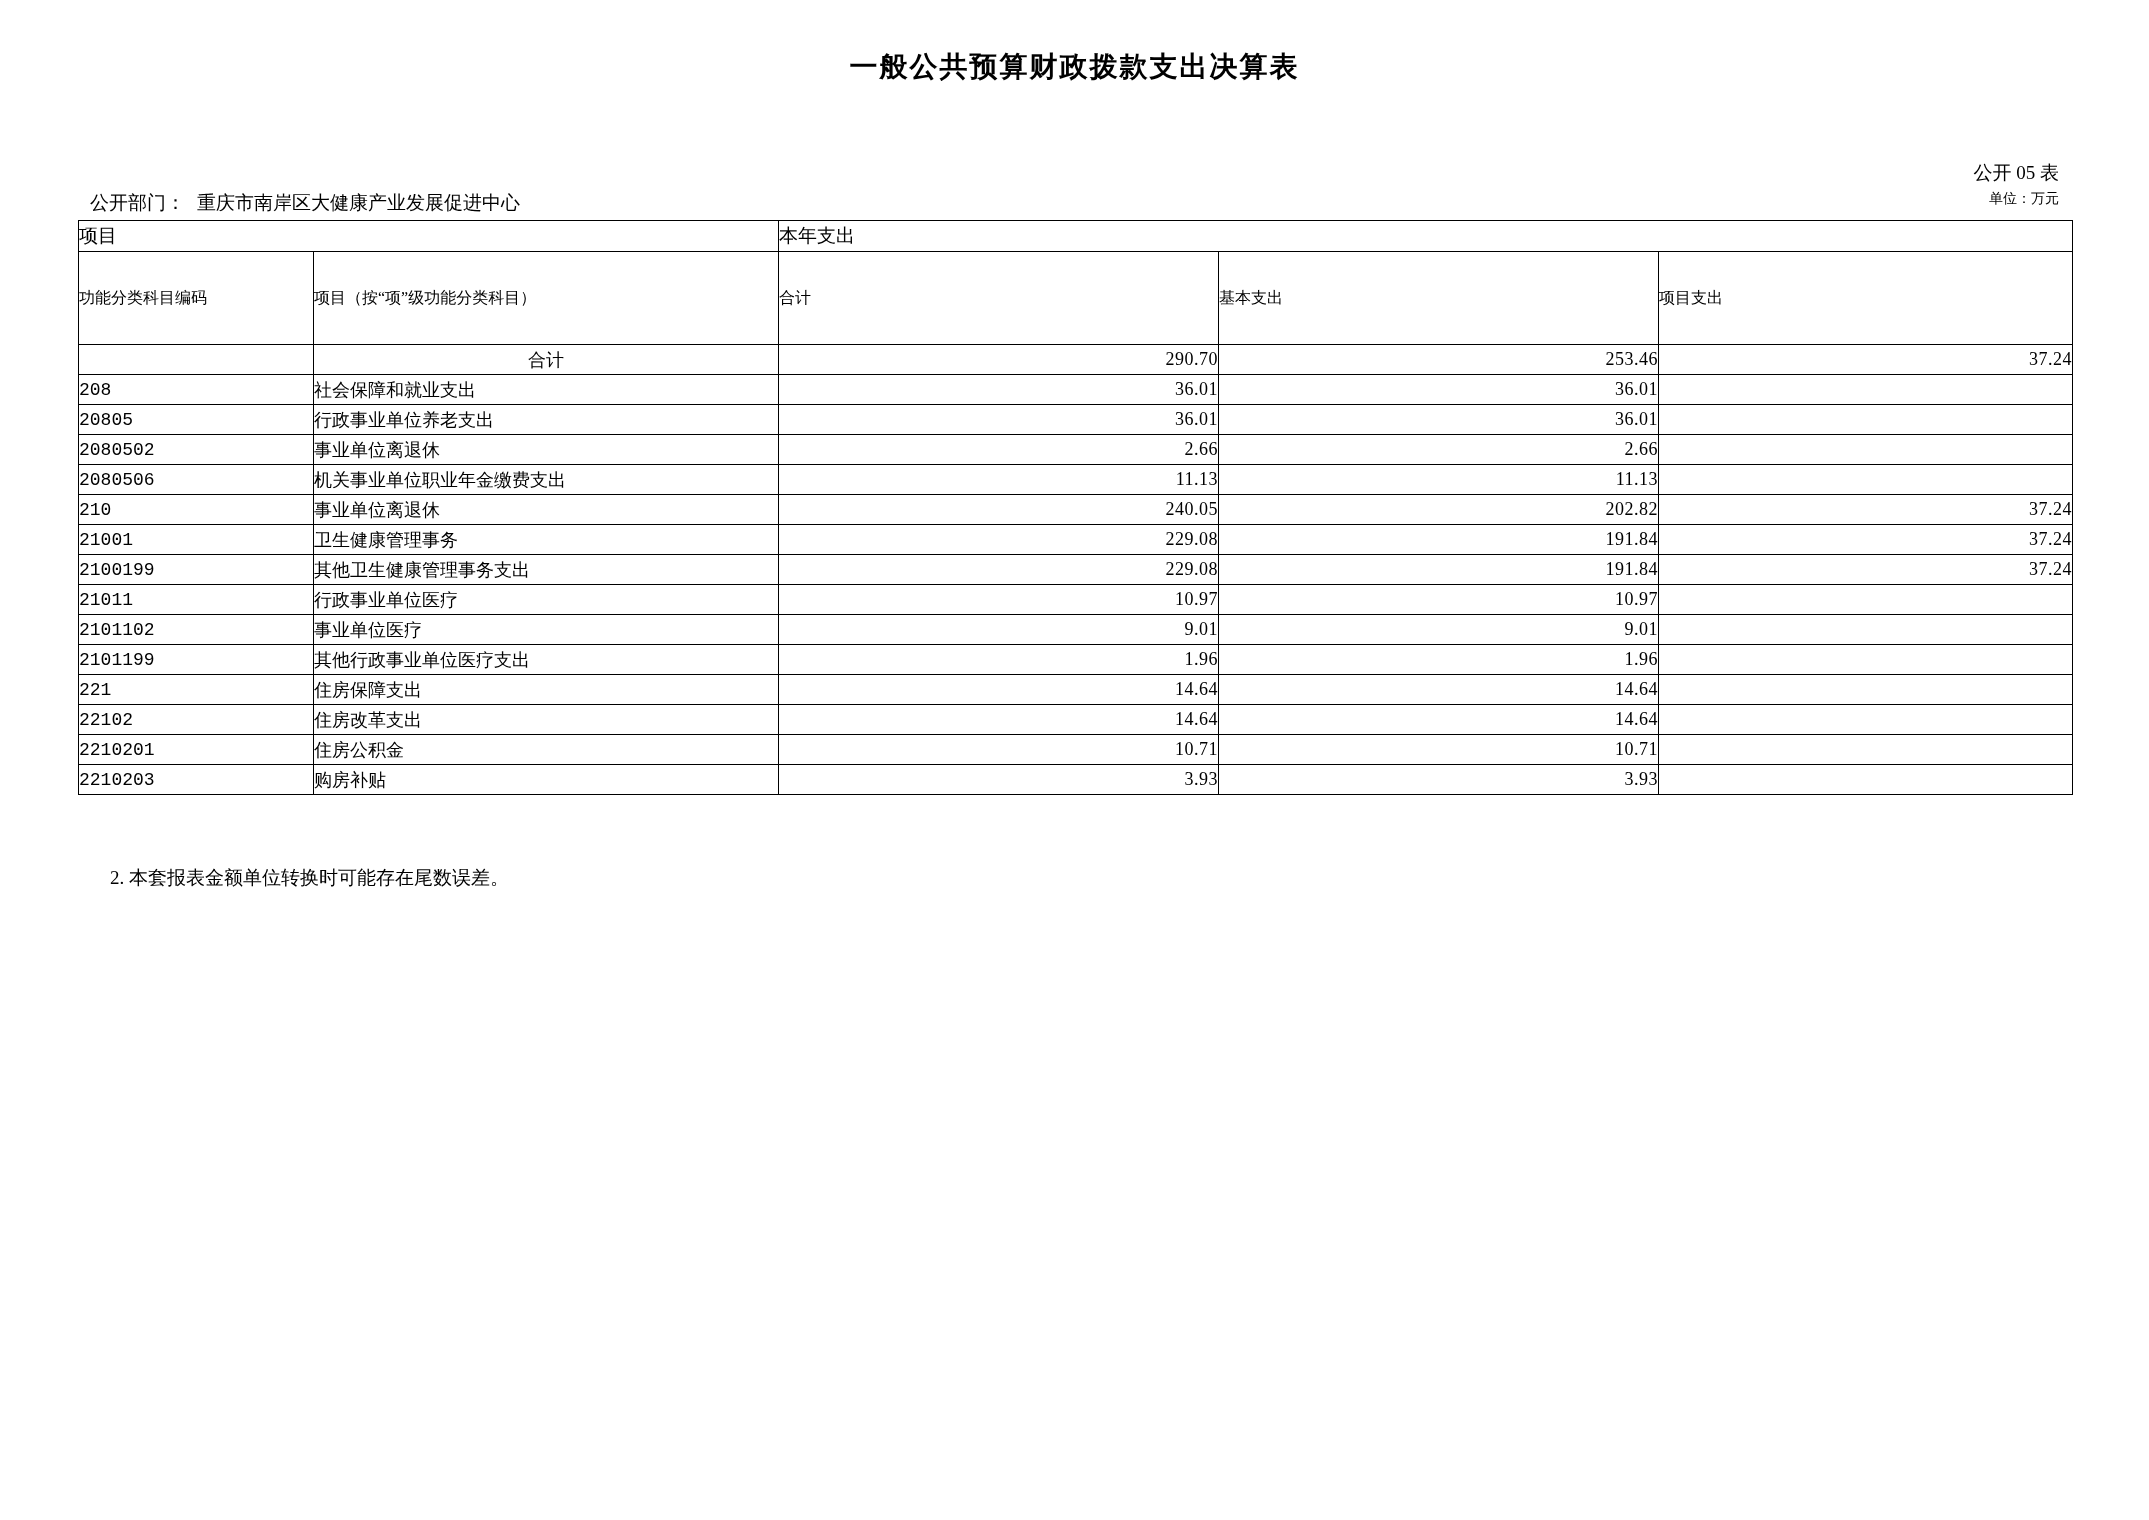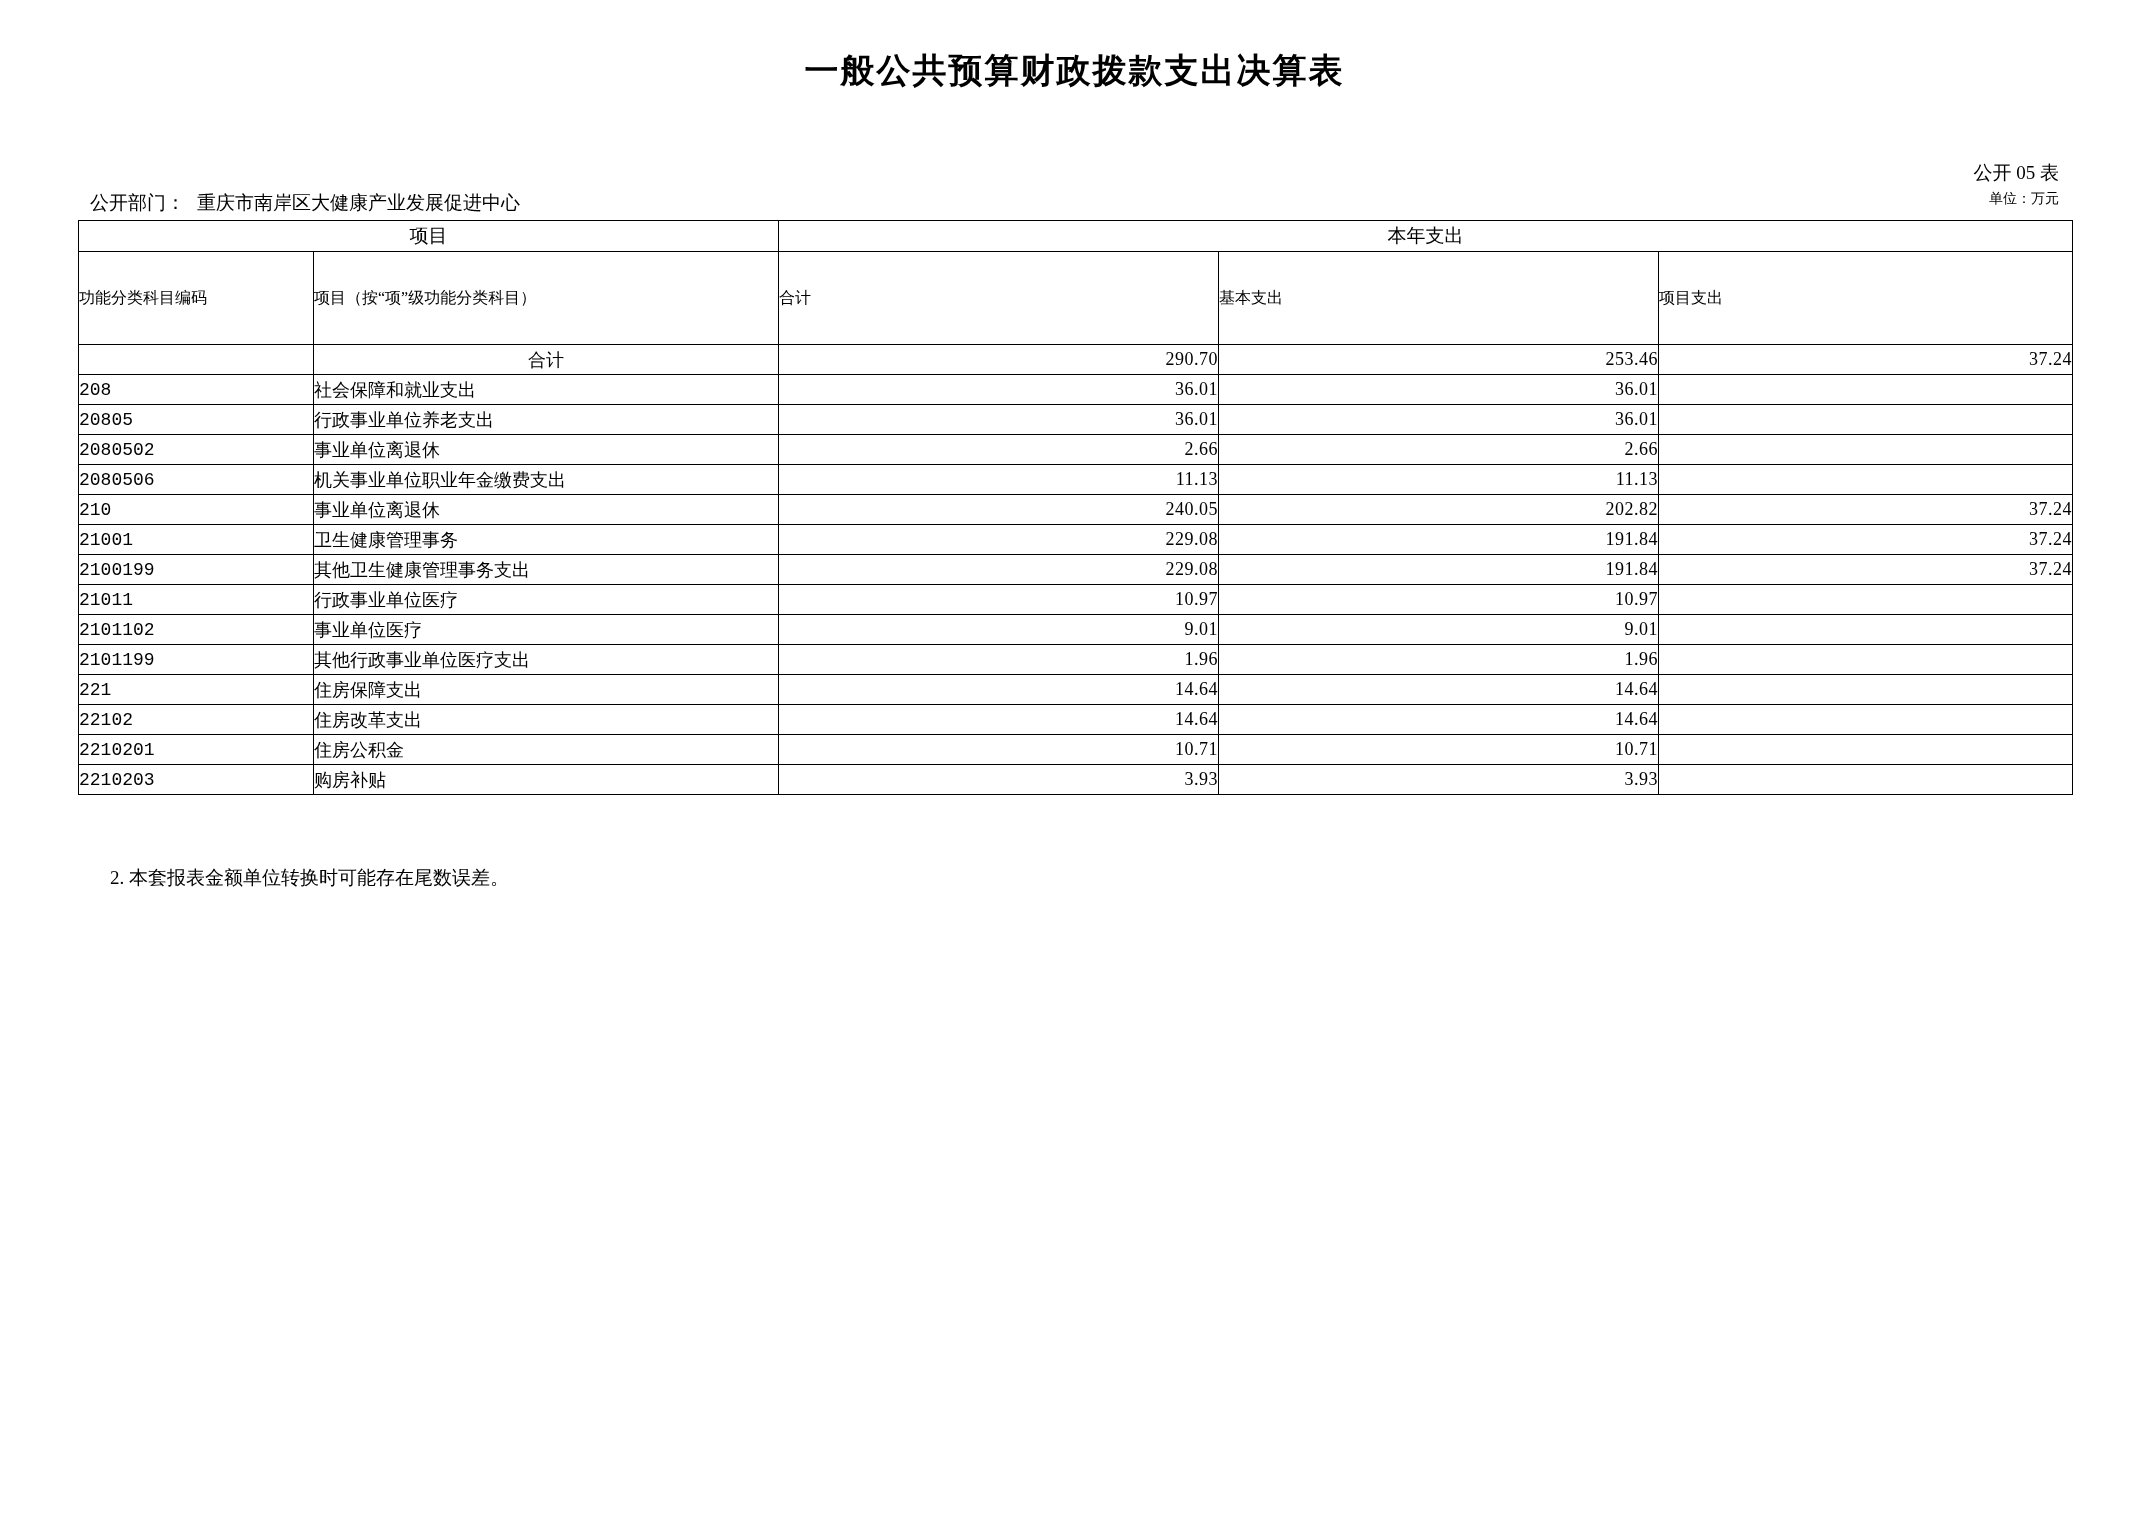--- a/index.html
+++ b/index.html
@@ -16,21 +16,21 @@
     overflow: hidden;
   }
   .page {
     position: relative;
     width: 2149px;
     height: 1520px;
     box-sizing: border-box;
   }
   .doc-title {
     text-align: center;
-    font-size: 34px;
+    font-size: 28px;
     font-weight: bold;
     letter-spacing: 2px;
     margin-top: 48px;
     font-family: "DejaVu Serif", "Liberation Serif", serif;
   }
   .sheet-no {
     position: absolute;
     right: 90px;
     top: 112px;
     font-size: 19px;
@@ -63,21 +63,21 @@
     border-collapse: collapse;
     table-layout: fixed;
     font-size: 18px;
   }
   table.budget td, table.budget th {
     border: 1px solid #000;
     padding: 0;
     font-weight: normal;
   }
   .hdr-group {
-    text-align: center;
+    text-align: left;
     height: 30px;
     font-size: 19px;
     margin-top: 12px;
   }
   .hdr-cell {
     text-align: left;
     height: 92px;
     font-size: 16px;
     font-weight: bold;
   }

